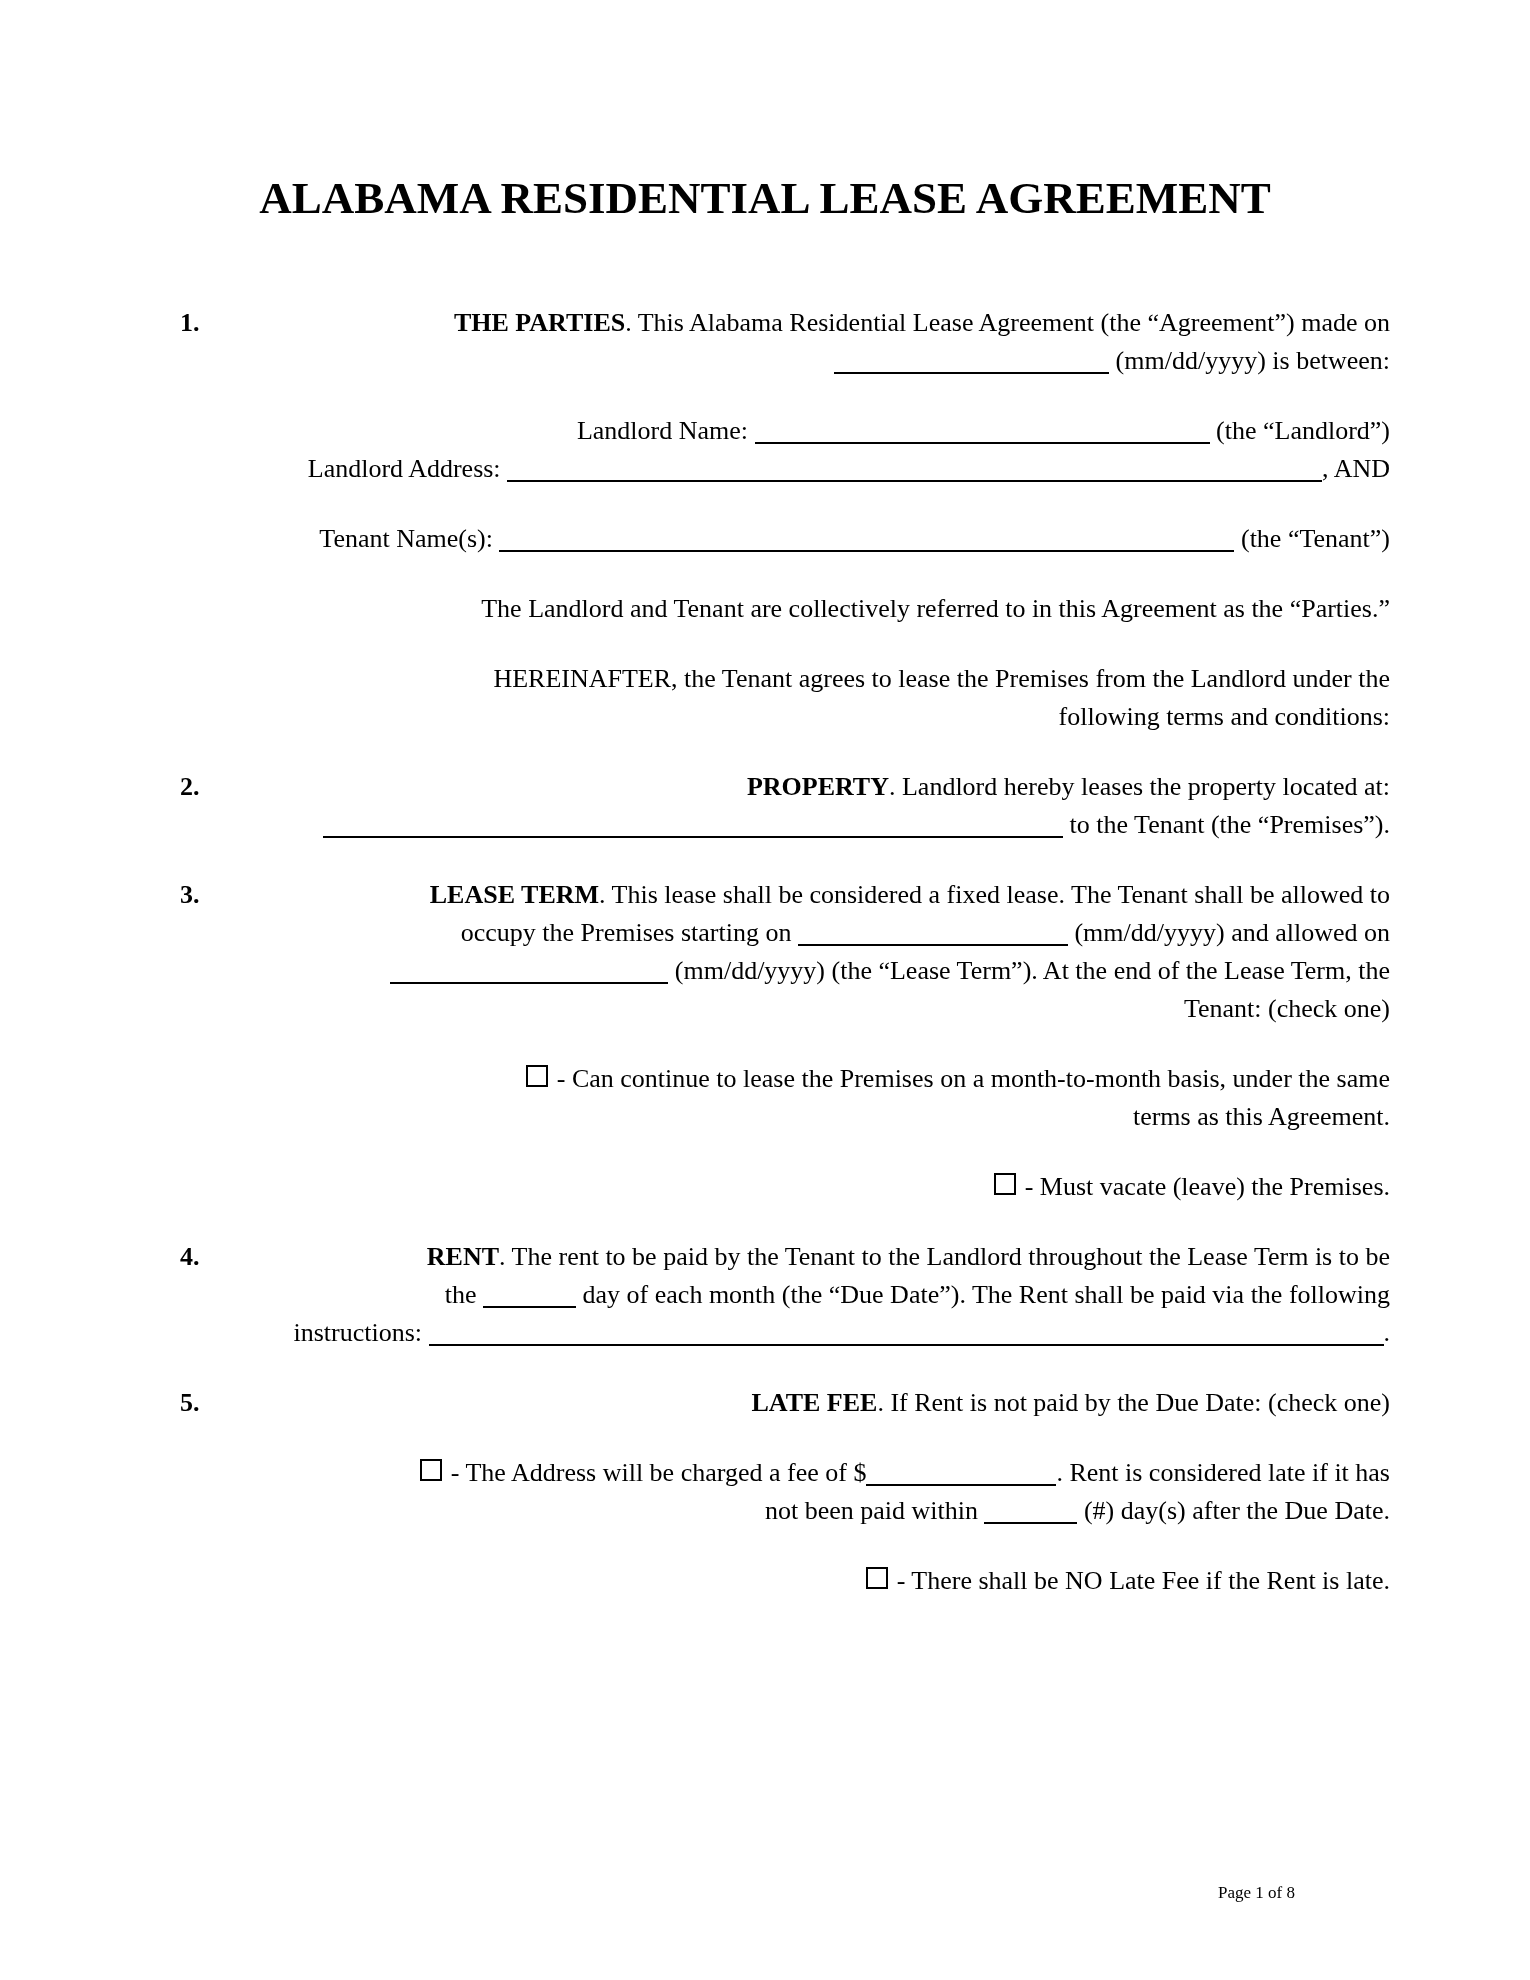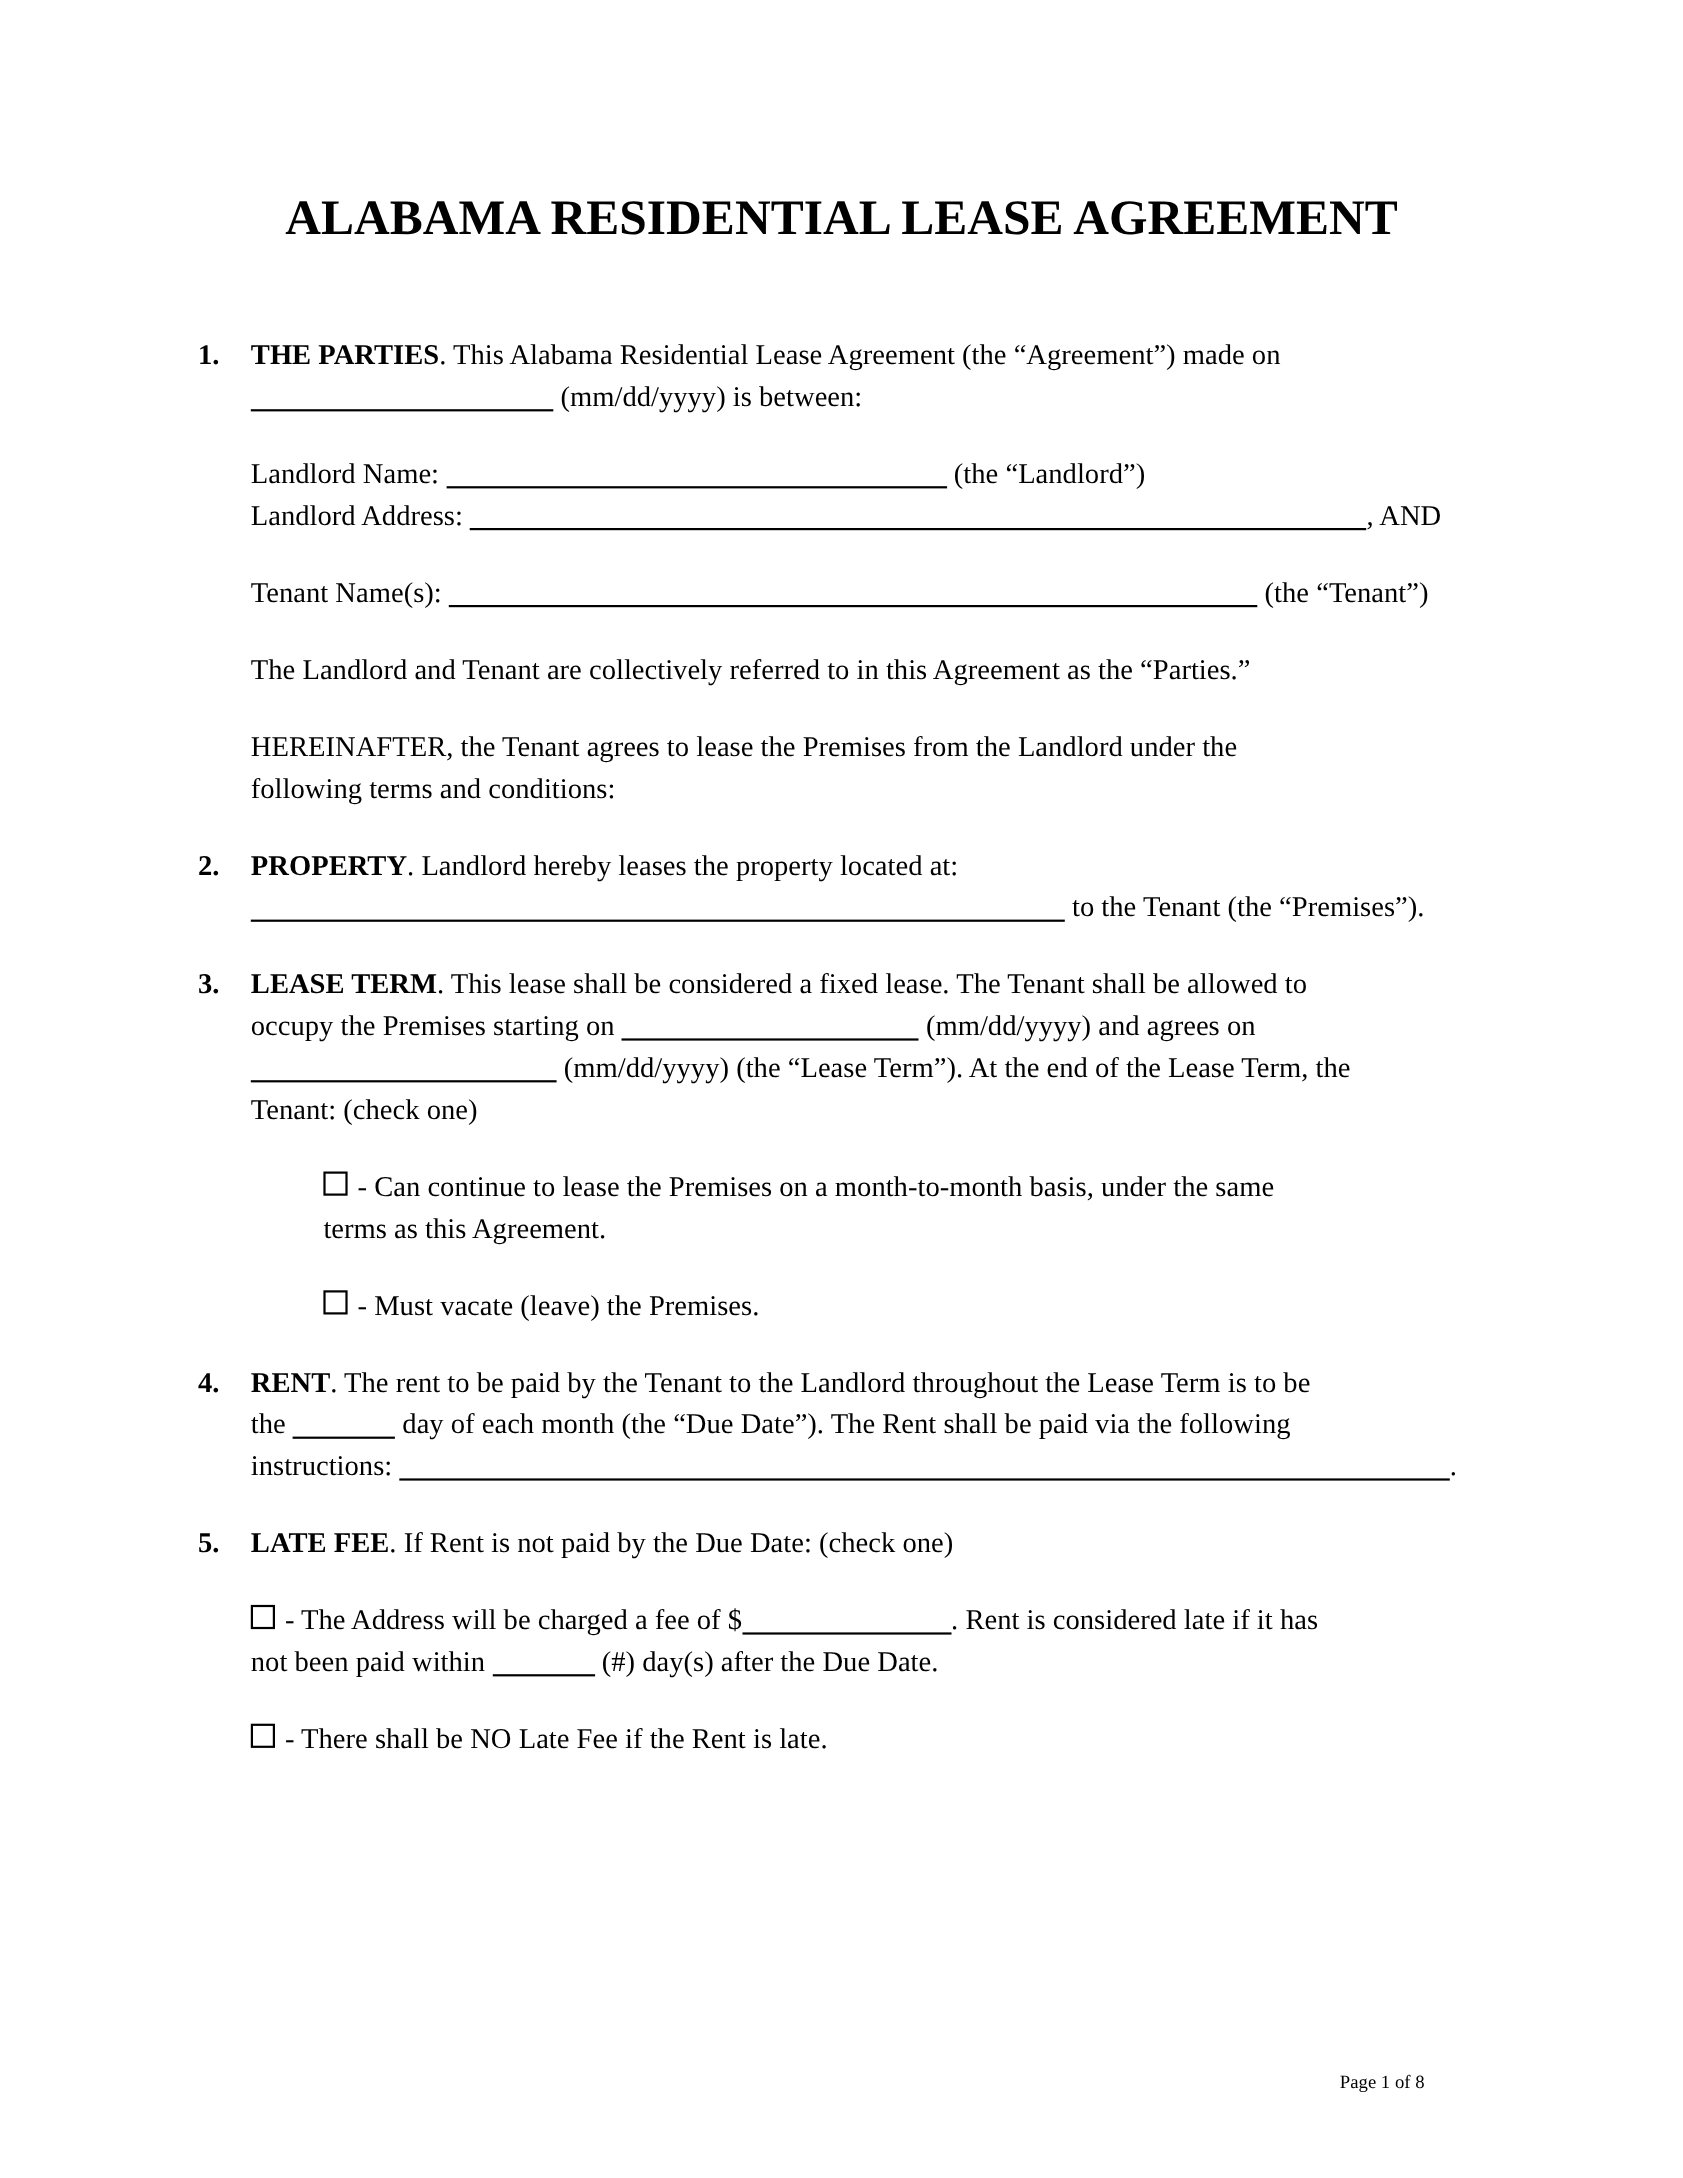--- a/index.html
+++ b/index.html
@@ -40,21 +40,21 @@
   .section {
     display: flex;
     align-items: flex-start;
   }
   .num {
     flex: none;
     width: 48px;
     font-weight: bold;
   }
   .sbody { flex: 1; min-width: 0; }
-  .para { margin: 0 0 32px 0; }
+  .para { margin: 0 0 32px 0; text-align: right; }
   .para.indent { margin-left: 66px; }
   .line { white-space: nowrap; }
   .b { font-weight: bold; }
   .blank {
     display: inline-block;
     height: 0;
     border-bottom: 2px solid #000000;
     vertical-align: -5px;
   }
   .checkbox {
@@ -111,21 +111,21 @@
             <div class="line"><span class="b">PROPERTY</span><span>. Landlord hereby leases the property located at:</span></div>
             <div class="line"><span class="blank" style="width: 740px;"></span><span> to the Tenant (the “Premises”).</span></div>
           </div>
         </div>
       </div>
       <div class="section">
         <div class="num">3.</div>
         <div class="sbody">
           <div class="para">
             <div class="line"><span class="b">LEASE TERM</span><span>. This lease shall be considered a fixed lease. The Tenant shall be allowed to</span></div>
-            <div class="line"><span>occupy the Premises starting on </span><span class="blank" style="width: 270px;"></span><span> (mm/dd/yyyy) and agrees on</span></div>
+            <div class="line"><span>occupy the Premises starting on </span><span class="blank" style="width: 270px;"></span><span> (mm/dd/yyyy) and allowed on</span></div>
             <div class="line"><span class="blank" style="width: 278px;"></span><span> (mm/dd/yyyy) (the “Lease Term”). At the end of the Lease Term, the</span></div>
             <div class="line"><span>Tenant: (check one)</span></div>
           </div>
           <div class="para indent">
             <div class="line"><span class="checkbox"></span><span>- Can continue to lease the Premises on a month-to-month basis, under the same</span></div>
             <div class="line"><span>terms as this Agreement.</span></div>
           </div>
           <div class="para indent">
             <div class="line"><span class="checkbox"></span><span>- Must vacate (leave) the Premises.</span></div>
           </div>

